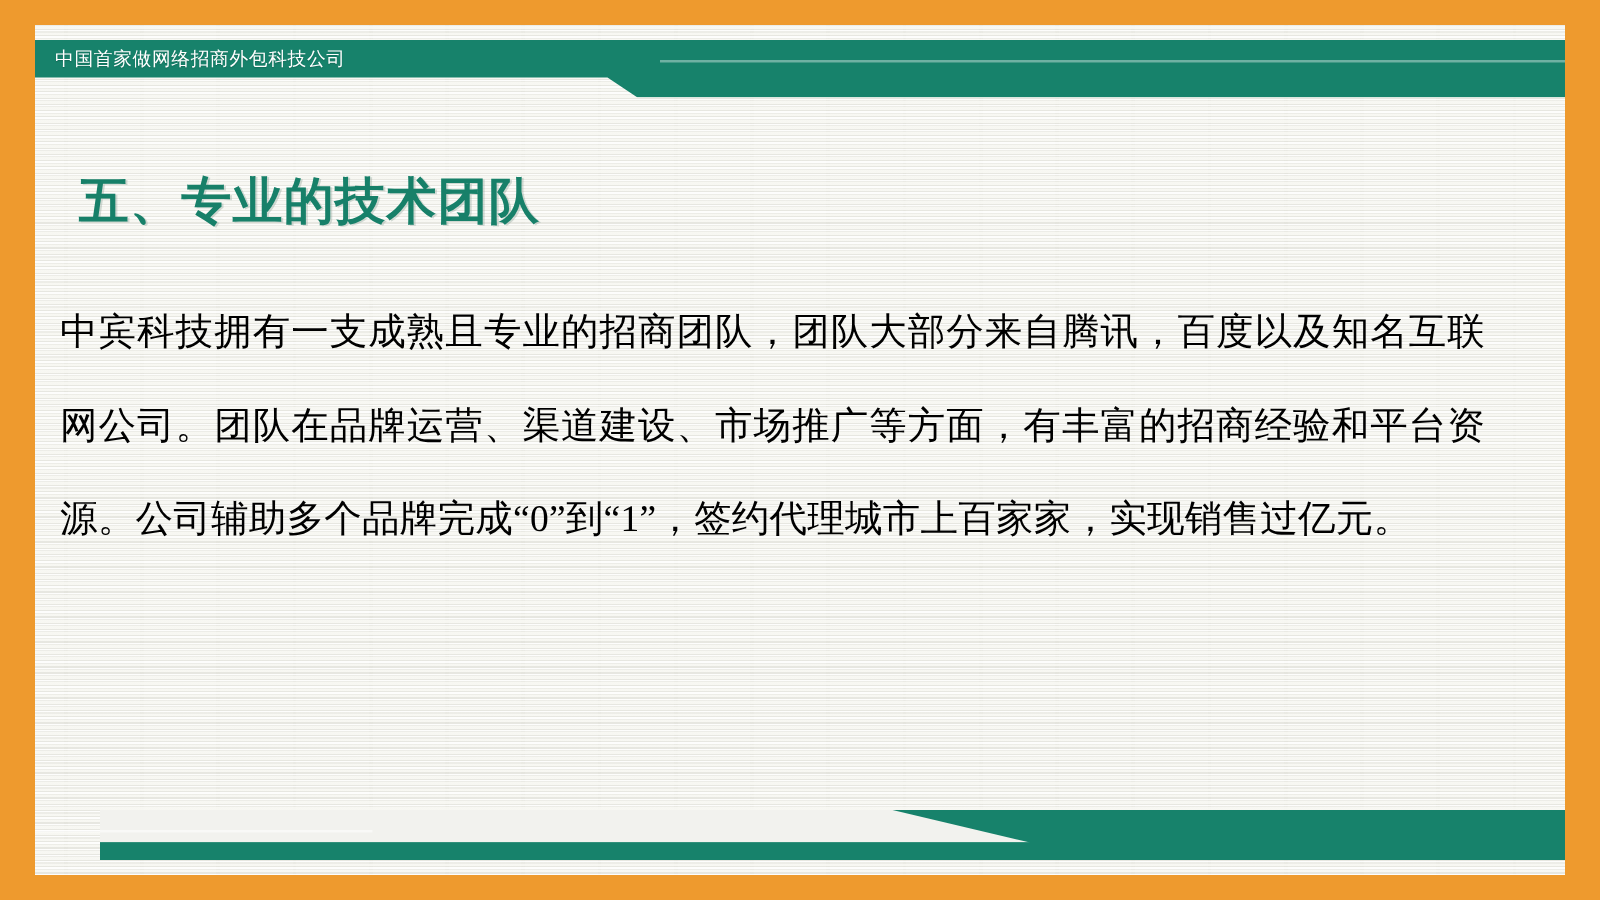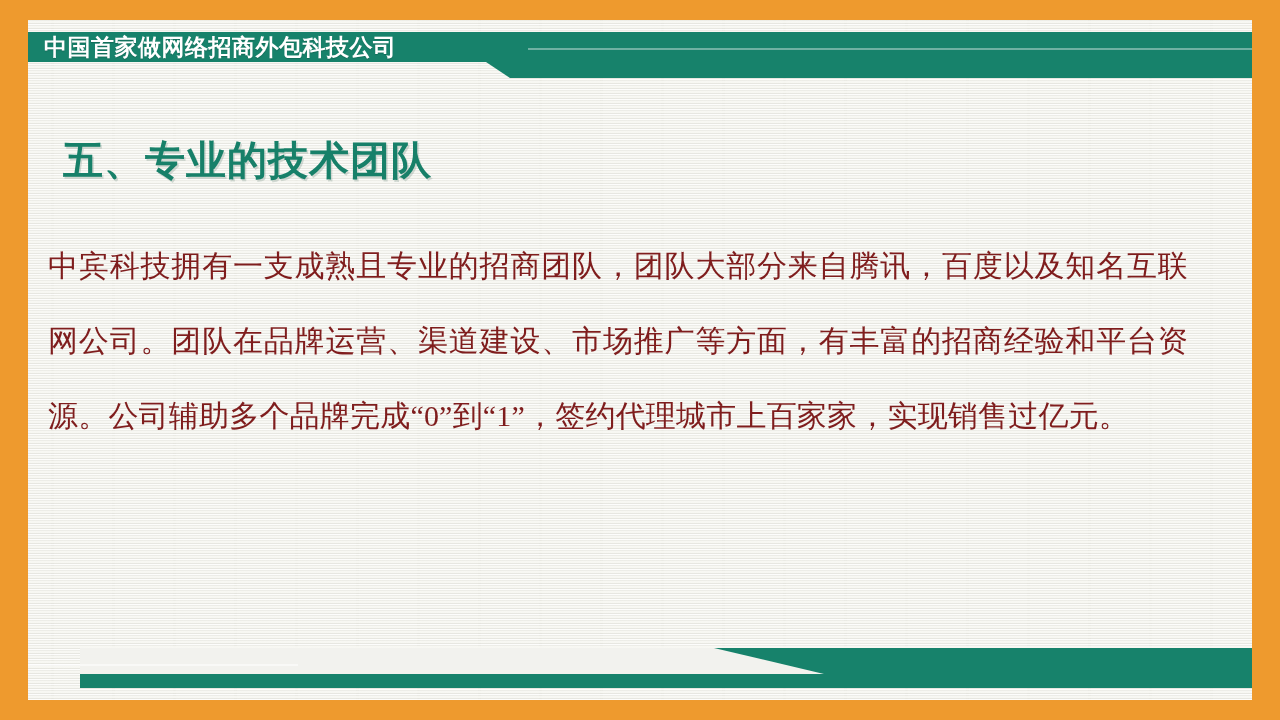--- a/index.html
+++ b/index.html
@@ -82,22 +82,22 @@
     height: 2px;
     background: rgba(255,255,255,0.38);
   }
   #header-title {
     position: absolute;
     left: 16px;
     top: 0;
     height: 30px;
     line-height: 31px;
     color: #FFFFFF;
-    font-size: 23px;
-    font-weight: bold;
+    font-size: 15px;
+    font-weight: normal;
     letter-spacing: 0.5px;
     white-space: nowrap;
     text-shadow: 0 1px 1px rgba(0,0,0,0.18);
   }
 
   
   #section-heading {
     position: absolute;
     left: 63px;
     top: 133px;
@@ -111,21 +111,21 @@
 
   
   #body-text {
     position: absolute;
     left: 48px;
     top: 228px;
     width: 1140px;
     font-family: "Liberation Serif", "DejaVu Serif", serif;
     font-size: 30px;
     line-height: 75px;
-    color: #7f1d1d;
+    color: #000000;
     letter-spacing: 0.2px;
     text-align: justify;
   }
   #body-text .para {
     margin: 0;
   }
 
   
   #footer {
     position: absolute;

